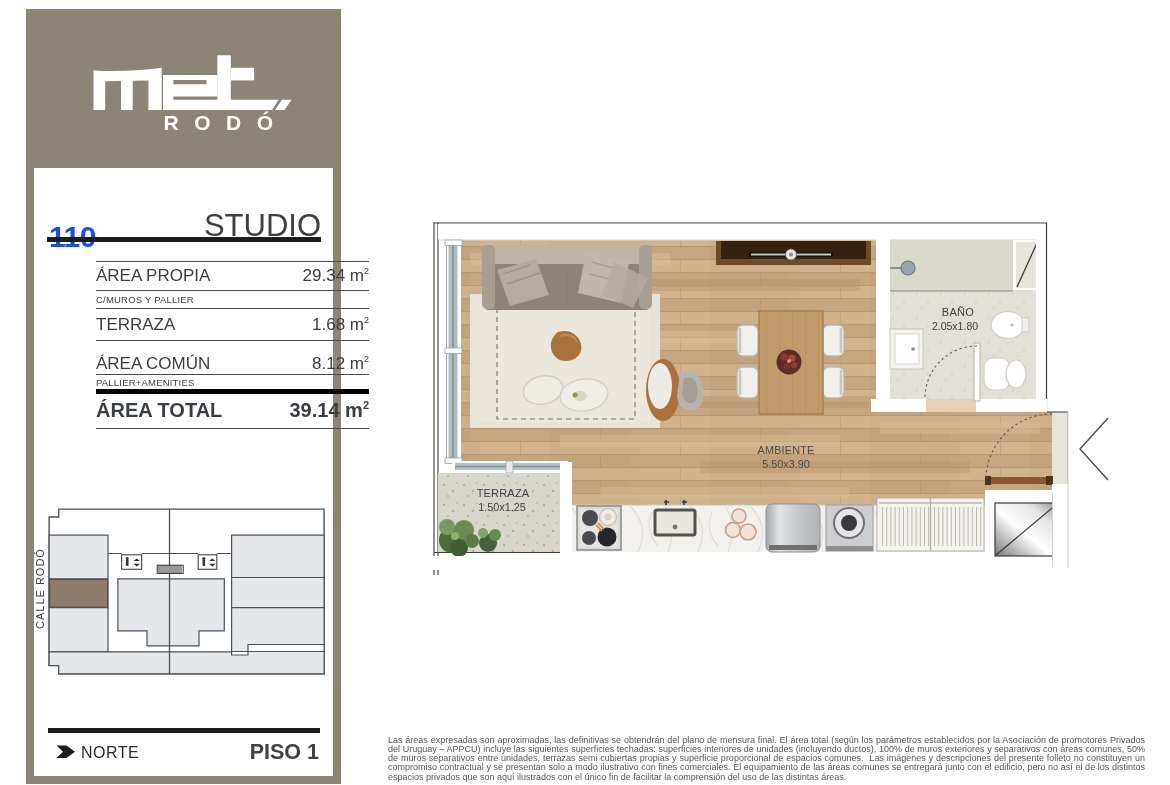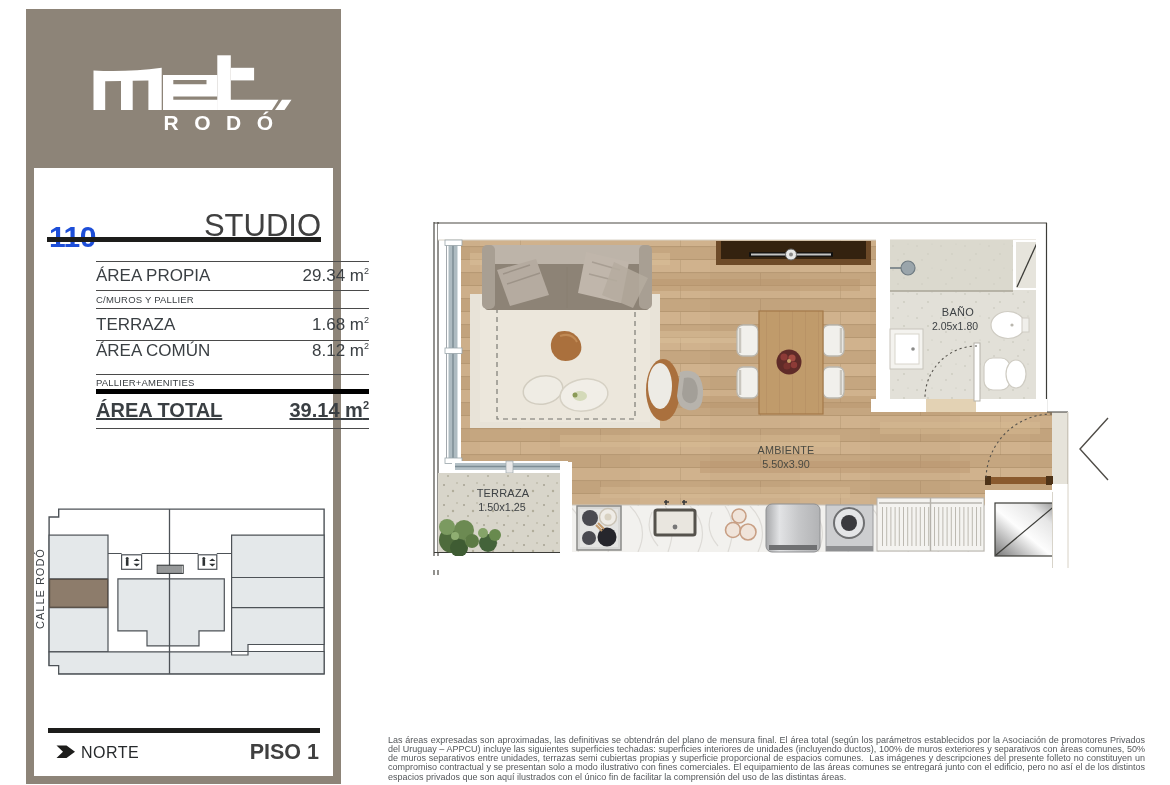--- a/index.html
+++ b/index.html
@@ -36,26 +36,26 @@
 <div class="abs" style="left:48px;top:261px;width:273px;color:#3a3f43;margin-left:48px;">
   <div style="height:30px;border-top:1px solid #4a4a4a;border-bottom:1px solid #4a4a4a;display:flex;justify-content:space-between;align-items:center;box-sizing:border-box;">
     <span style="font-size:17px;">ÁREA PROPIA</span>
     <span style="font-size:17px;">29.34 m<sup style="font-size:9px;">2</sup></span>
   </div>
   <div style="height:18px;border-bottom:1px solid #4a4a4a;font-size:9.5px;display:flex;align-items:center;box-sizing:border-box;letter-spacing:.2px;">C/MUROS Y PALLIER</div>
   <div style="height:32px;border-bottom:1px solid #4a4a4a;display:flex;justify-content:space-between;align-items:center;box-sizing:border-box;">
     <span style="font-size:17px;">TERRAZA</span>
     <span style="font-size:17px;">1.68 m<sup style="font-size:9px;">2</sup></span>
   </div>
-  <div style="height:34px;border-bottom:1px solid #4a4a4a;display:flex;justify-content:space-between;align-items:flex-start;box-sizing:border-box;">
+  <div style="height:34px;border-bottom:1px solid #4a4a4a;display:flex;justify-content:space-between;align-items:flex-end;box-sizing:border-box;">
     <span style="font-size:17px;">ÁREA COMÚN</span>
     <span style="font-size:17px;">8.12 m<sup style="font-size:9px;">2</sup></span>
   </div>
   <div style="height:19px;border-bottom:5px solid #000000;font-size:9.5px;display:flex;align-items:center;box-sizing:border-box;letter-spacing:.2px;">PALLIER+AMENITIES</div>
-  <div style="height:34.5px;border-bottom:1px solid #4a4a4a;display:flex;justify-content:space-between;align-items:center;box-sizing:border-box;text-decoration:underline;">
+  <div style="height:34.5px;border-bottom:1px solid #4a4a4a;display:flex;justify-content:space-between;align-items:center;box-sizing:border-box;">
     <span style="font-size:20px;font-weight:bold;">ÁREA TOTAL</span>
     <span style="font-size:20px;font-weight:bold;">39.14 m<sup style="font-size:11px;">2</sup></span>
   </div>
 </div>
 
 <svg class="abs" style="left:34px;top:495px;" width="299" height="195" viewBox="0 0 299 195">
 
   <path d="M15.1,27.4 L15.1,22 L24.7,22 L24.7,14.1 L290.1,14.1 L290.1,178.8 L24.7,178.8 L24.7,170.5 L15.1,170.5 Z" fill="#ffffff" stroke="#4d5257" stroke-width="1.4"></path>
   <g stroke="#4d5257" stroke-width="1.2" fill="#e4e8ea">
 

